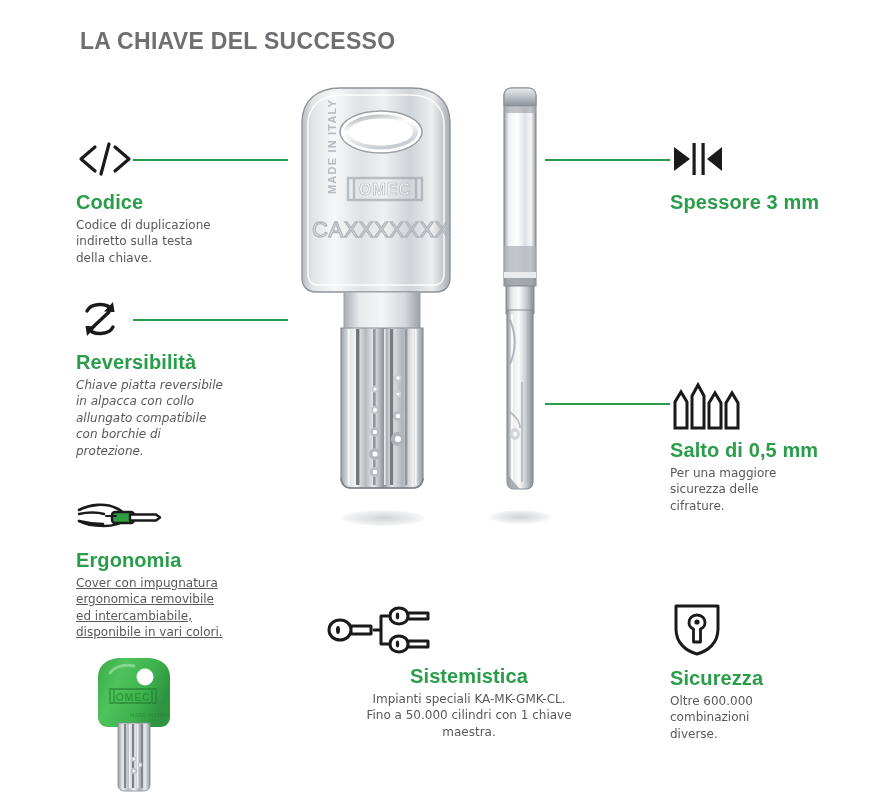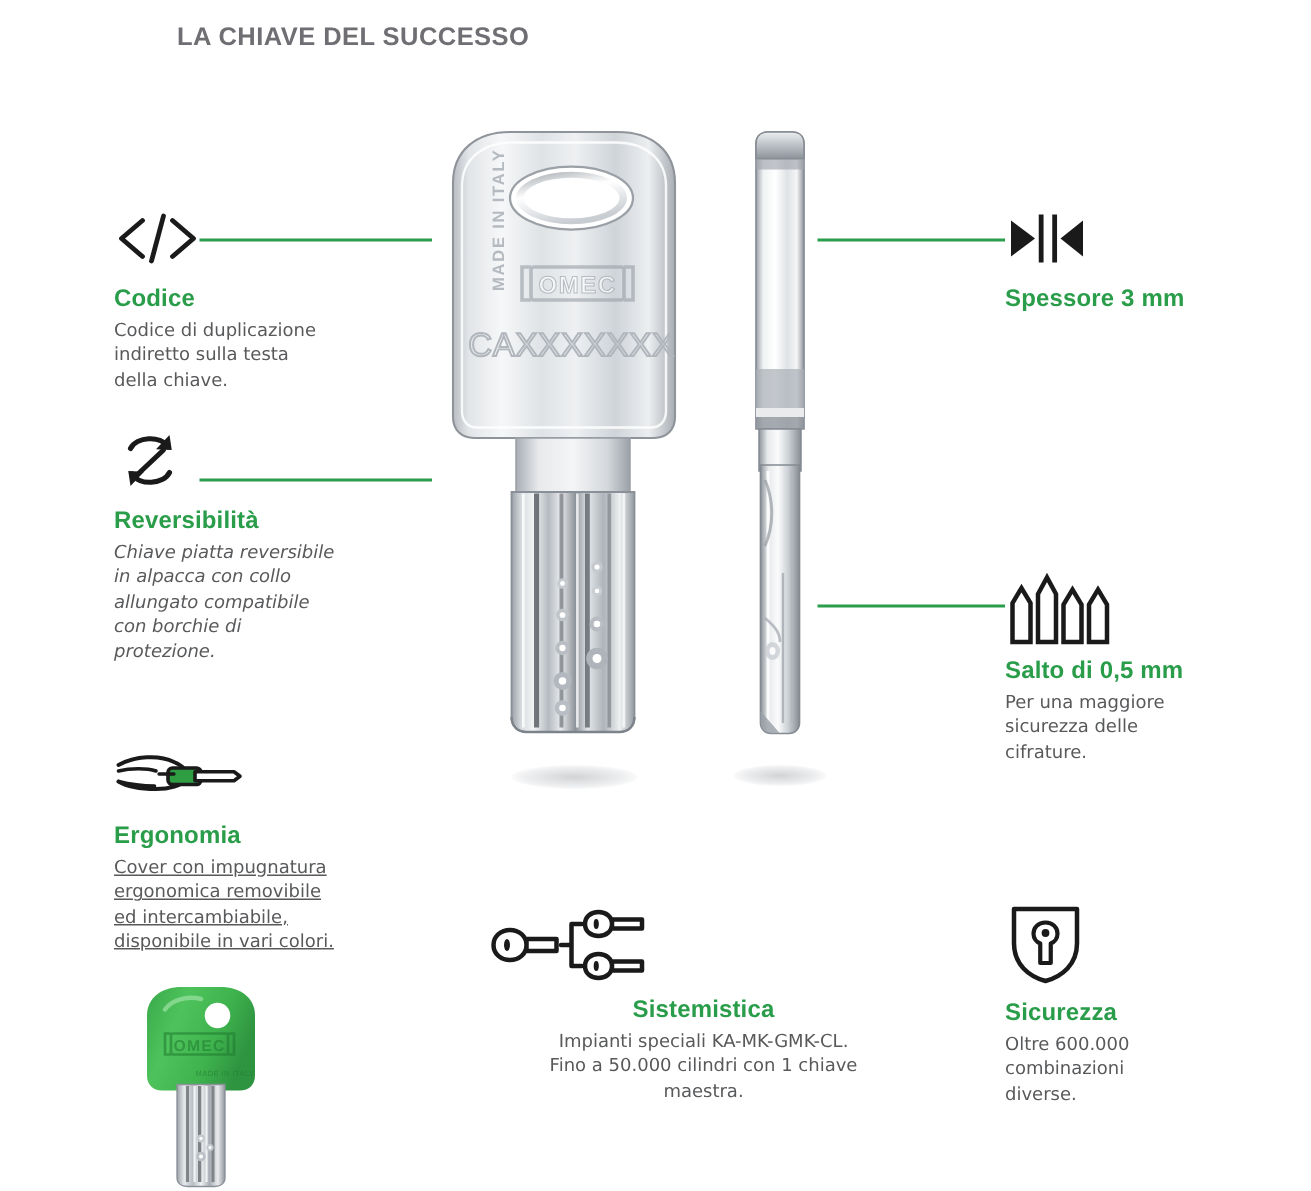--- a/index.html
+++ b/index.html
@@ -8,31 +8,31 @@
     background:#ffffff;
     font-family:"Liberation Sans", sans-serif;
     position:relative;
     overflow:hidden;
     color:#4d4d4f;
   }
   .page { position:relative; width:874px; height:794px; }
 
   
   .page-title {
-    position:absolute; left:80px; top:15px;
-    font-size:17px; font-weight:600; letter-spacing:0.3px;
-    color:#6e6e73; white-space:nowrap;margin-left:38px;
+    position:absolute; left:80px; top:28px;
+    font-size:23px; font-weight:600; letter-spacing:0.3px;
+    color:#6e6e73; white-space:nowrap;
   }
 
   
   .feature { position:absolute; }
   .feature .icon-row { display:flex; align-items:center; height:46px; }
   .feature .icon { flex:0 0 auto; }
   .feature h3 {
-    font-size:16px; font-weight:700; color:#2a9d4a;
+    font-size:20px; font-weight:700; color:#2a9d4a;
     margin-top:9px; margin-bottom:3px; letter-spacing:0.1px; white-space:nowrap;
   }
   .feature p {
     font-size:12px; line-height:16.4px; color:#58595b;
     font-family:"DejaVu Sans", sans-serif;
   }
   .feature.right .icon-row { justify-content:flex-start; }
 
   
   .conn {
@@ -74,21 +74,21 @@
           <path d="M33 5 L25 35" fill="none" stroke="#1a1a1a" stroke-width="3.2" stroke-linecap="round"></path>
         </svg>
       </span>
     </div>
     <h3>Codice</h3>
     <p style="white-space:pre-line;">Codice di duplicazione
 indiretto sulla testa
 della chiave.</p>
   </div>
 
-  <div class="feature left" style="left:76px; top:284px; width:190px;">
+  <div class="feature left" style="left:76px; top:296px; width:190px;">
     <div class="icon-row">
       <span class="icon">
         <svg width="50" height="42" viewBox="0 0 50 42">
           <path d="M11 13 C15 5, 31 4, 36 12" fill="none" stroke="#1a1a1a" stroke-width="3.4" stroke-linecap="round"></path>
           <path d="M37 4 L38.5 14 L28 13.5 Z" fill="#1a1a1a"></path>
           <path d="M37 29 C33 37, 17 38, 12 30" fill="none" stroke="#1a1a1a" stroke-width="3.4" stroke-linecap="round"></path>
           <path d="M11 38 L9.5 28 L20 28.5 Z" fill="#1a1a1a"></path>
           <path d="M33 14 L16 30" fill="none" stroke="#1a1a1a" stroke-width="3.4" stroke-linecap="round"></path>
         </svg>
       </span>

